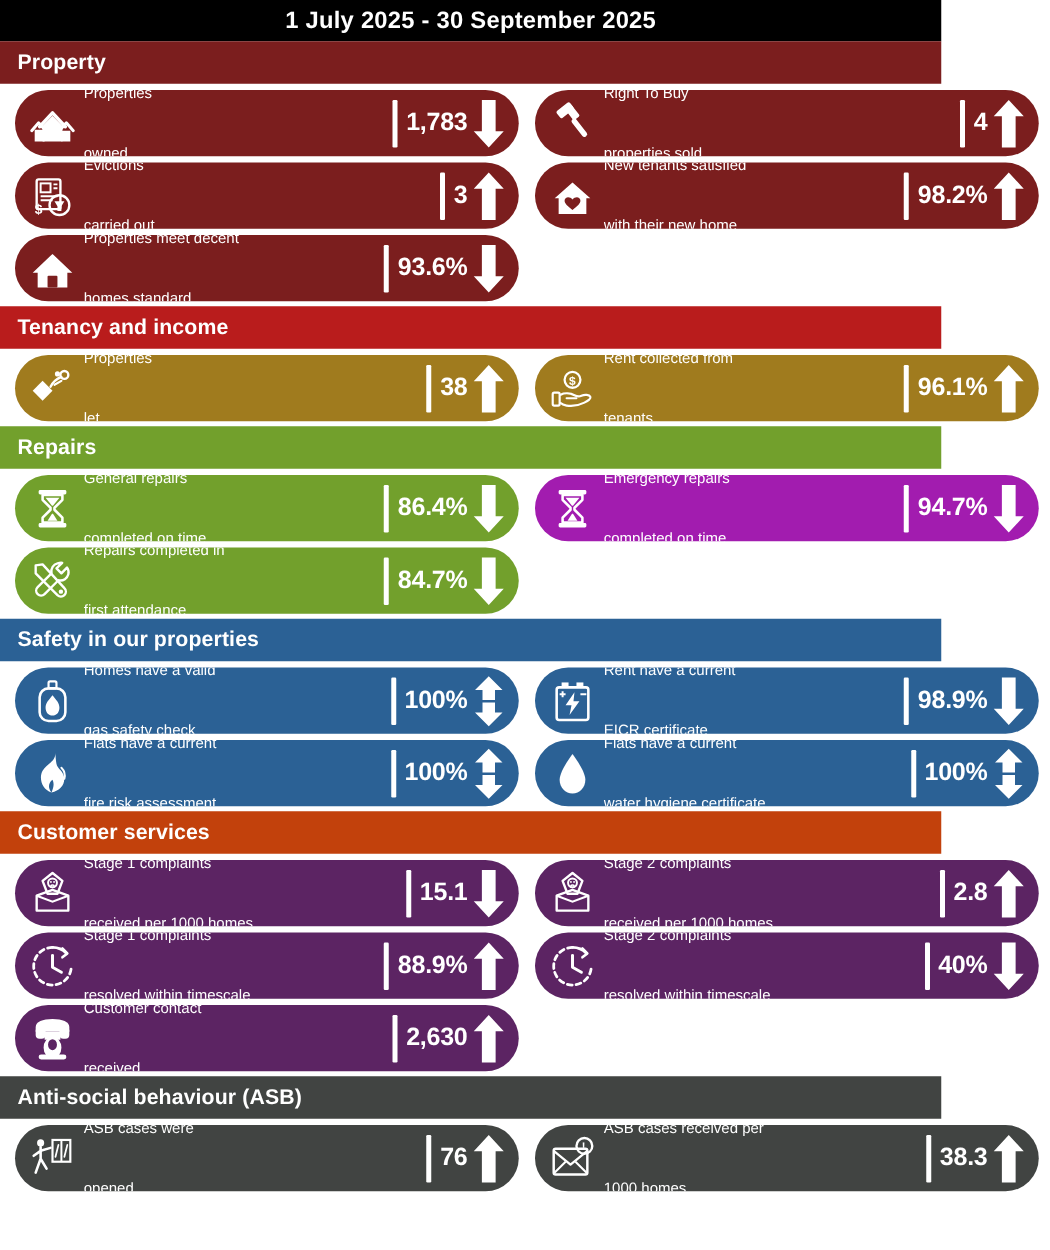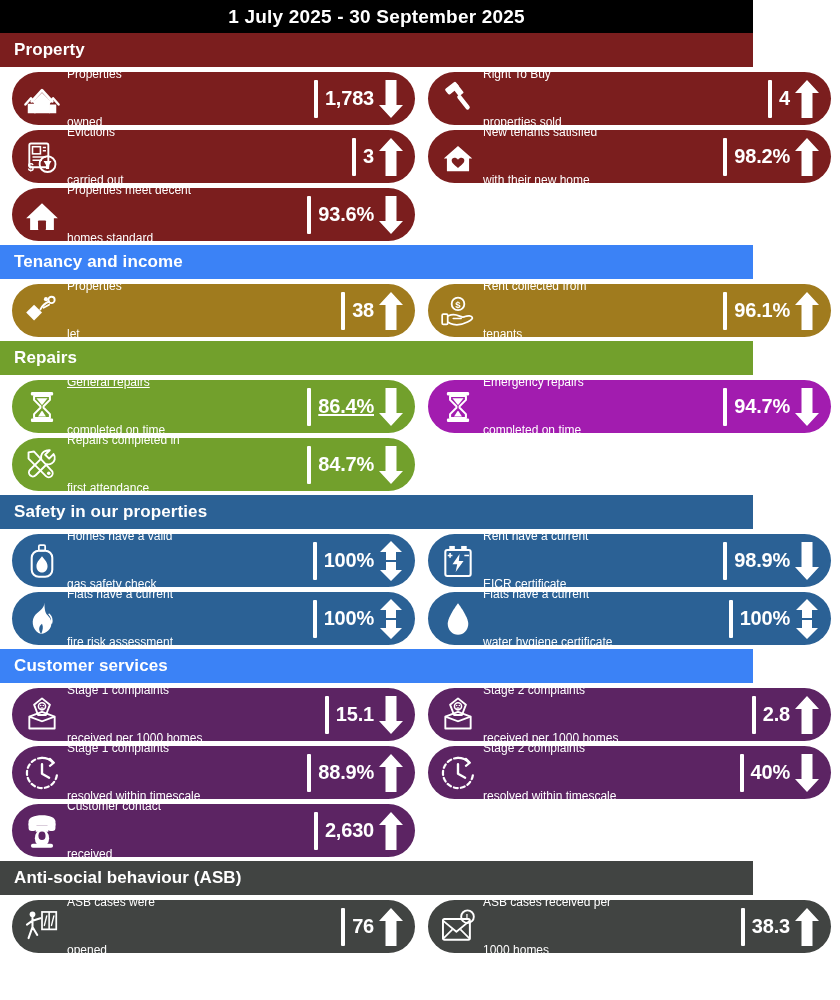--- a/index.html
+++ b/index.html
@@ -186,21 +186,21 @@
                 <svg width="26" height="40" viewBox="0 0 26 40">
                   <path d="M13 39 L1 26 L7.5 26 L7.5 1 L18.5 1 L18.5 26 L25 26 Z" fill="#ffffff"></path>
                 </svg>
               </div>
             </div>
             <div class="card empty"></div>
           </div>
         </div>
       </div>
       <div class="section">
-        <div class="band" style="background: #3b82f6;">
+        <div class="band" style="background: #b91c1c;">
           <span>Tenancy and income</span>
         </div>
         <div class="cards">
           <div class="row">
             <div class="card" style="background: rgb(160, 123, 30);">
               <div class="card-icon">
                 <svg width="38" height="38" viewBox="0 0 48 48" fill="none">
                   <path d="M14 16 L24 26 L14 36 L4 26 Z" fill="#ffffff"></path>
                   <path d="M22 22 C24 18 28 14 33 12" stroke="#ffffff" stroke-width="2.4" fill="none" stroke-linecap="round"></path>
                   <circle cx="36" cy="10" r="4" stroke="#ffffff" stroke-width="2.4" fill="none"></circle>
@@ -244,21 +244,21 @@
             </div>
           </div>
         </div>
       </div>
       <div class="section">
         <div class="band" style="background: rgb(114, 160, 44);">
           <span>Repairs</span>
         </div>
         <div class="cards">
           <div class="row">
-            <div class="card" style="background: rgb(114, 160, 44); text-decoration: underline;">
+            <div class="card" style="background: rgb(114, 160, 44);">
               <div class="card-icon">
                 <svg width="38" height="38" viewBox="0 0 48 48" fill="none">
                   <rect x="10" y="5" width="28" height="4.5" rx="1.5" fill="#ffffff"></rect>
                   <rect x="10" y="38.5" width="28" height="4.5" rx="1.5" fill="#ffffff"></rect>
                   <path d="M14 10 L34 10 L34 15 L26 23 L26 25 L34 33 L34 38 L14 38 L14 33 L22 25 L22 23 L14 15 Z" stroke="#ffffff" stroke-width="2.6" fill="none" stroke-linejoin="round"></path>
                   <path d="M17 13 L31 13 L24.5 21 L23.5 21 Z" fill="#ffffff"></path>
                   <path d="M19 36 L29 36 L24.5 29 L23.5 29 Z" fill="#ffffff"></path>
                 </svg>
               </div>
               <div class="card-label">
@@ -409,21 +409,21 @@
                 <svg width="26" height="42" viewBox="0 0 26 42">
                   <path d="M13 1 L24 12 L18 12 L18 20 L8 20 L8 12 L2 12 Z" fill="#ffffff"></path>
                   <path d="M13 41 L2 30 L8 30 L8 22 L18 22 L18 30 L24 30 Z" fill="#ffffff"></path>
                 </svg>
               </div>
             </div>
           </div>
         </div>
       </div>
       <div class="section">
-        <div class="band" style="background: #3b82f6; align-items: center;">
+        <div class="band" style="background: #c2410c; align-items: center;">
           <span>Customer services</span>
         </div>
         <div class="cards">
           <div class="row">
             <div class="card" style="background: rgb(92, 36, 99);">
               <div class="card-icon">
                 <svg width="38" height="38" viewBox="0 0 48 48" fill="none">
                   <path d="M8 26 L24 20 L40 26 L40 41 L8 41 Z" stroke="#ffffff" stroke-width="2.4" fill="none" stroke-linejoin="round"></path>
                   <path d="M8 26 L24 32 L40 26" stroke="#ffffff" stroke-width="2.2" fill="none"></path>
                   <path d="M24 3 L34 11 L29 24 L19 24 L14 11 Z" stroke="#ffffff" stroke-width="2.4" fill="none" stroke-linejoin="round"></path>

